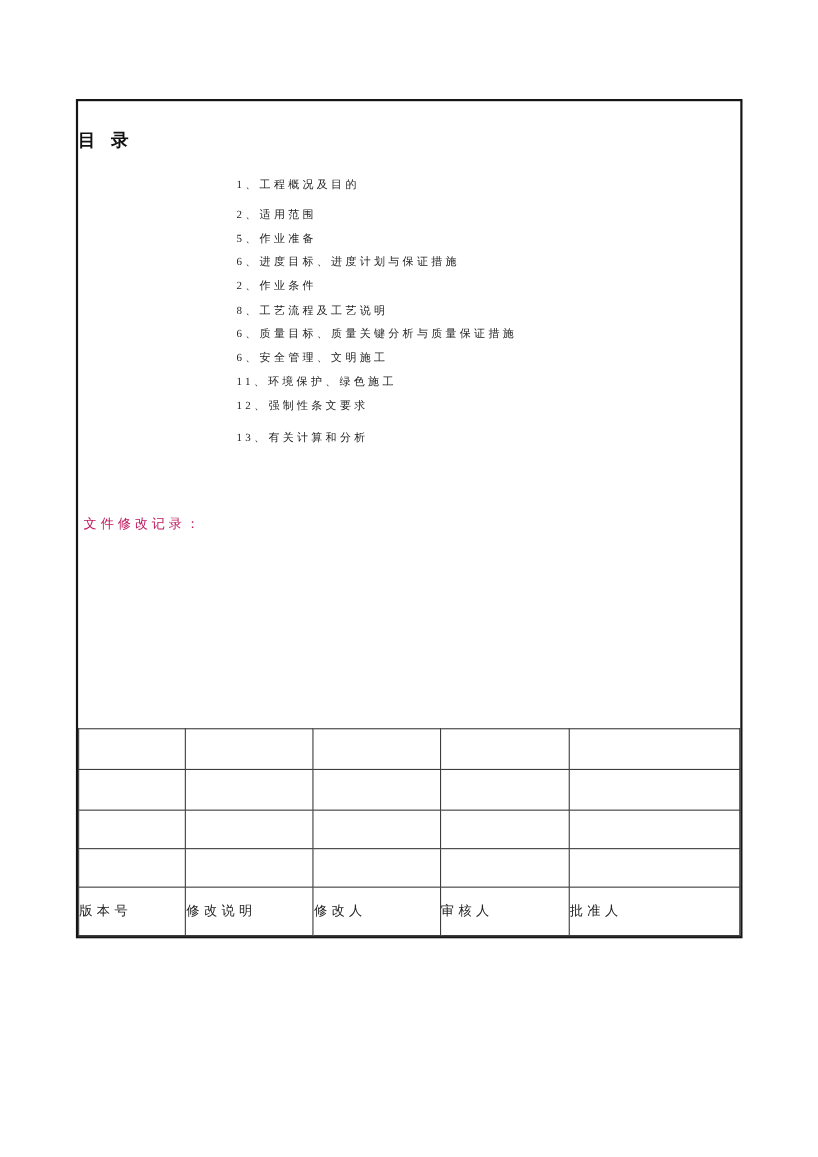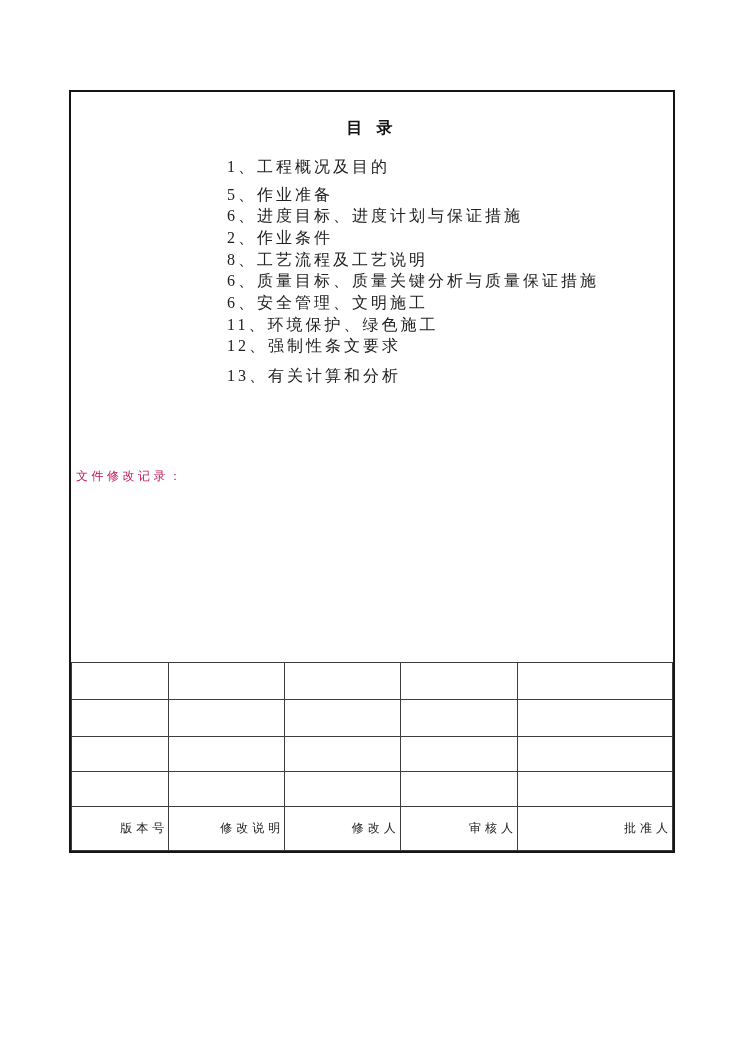--- a/index.html
+++ b/index.html
@@ -14,61 +14,59 @@
   .page {
     position: absolute;
     left: 69px; top: 90px;
     width: 606px; height: 763px;
     border: 2px solid #151515;
     background: #ffffff;
   }
   .doc-title {
     position: absolute;
     left: 0; right: 0; top: 26px;
-    text-align: center;
     font-size: 16px;
     font-weight: bold;
     letter-spacing: 5px;
     color: #111;
   }
   .toc-list {
     position: absolute;
     left: 144px; top: 65px;
     width: 440px;
   }
   .toc-item {
     height: 21.7px;
     display: flex;
     align-items: center;
-    font-size: 16px;
+    font-size: 10px;
     letter-spacing: 3px;
     white-space: nowrap;
     color: #222;
-    margin-left: 12px;
   }
   .toc-item.gap-after { margin-bottom: 5.5px; }
   .toc-item.gap-before { margin-top: 7.5px; font-family: Liberation Serif, serif; }
   .revision-label {
     position: absolute;
     left: 5px; top: 376px;
     font-size: 12px;
     letter-spacing: 3.5px;
     color: #be185d;
   }
   table.revision-table {
     position: absolute;
     left: 0; right: 0; bottom: 0;
     width: 100%;
     height: 188px;
     border-collapse: collapse;
     table-layout: fixed;
   }
   table.revision-table td {
     border: 1px solid #3d3d3d;
-    text-align: right;
+    text-align: left;
     vertical-align: middle;
     font-size: 12px;
     letter-spacing: 4px;
     color: #222;
     overflow: hidden;
   }
   tr.row-e1, tr.row-e2 { height: 37px; }
   tr.row-e3, tr.row-e4 { height: 35px; }
   tr.row-header { height: 44px; }
   col.c1 { width: 16.2%; }
@@ -79,20 +77,21 @@
 </style>
 </head>
 <body>
 
 <div class="page">
 
   <div class="doc-title">目 录</div>
 
   <div class="toc-list">
     <div class="toc-item gap-after">1、工程概况及目的</div>
+    <div class="toc-item">2、适用范围</div>
     <div class="toc-item">5、作业准备</div>
     <div class="toc-item">6、进度目标、进度计划与保证措施</div>
     <div class="toc-item">2、作业条件</div>
     <div class="toc-item">8、工艺流程及工艺说明</div>
     <div class="toc-item">6、质量目标、质量关键分析与质量保证措施</div>
     <div class="toc-item">6、安全管理、文明施工</div>
     <div class="toc-item">11、环境保护、绿色施工</div>
     <div class="toc-item">12、强制性条文要求</div>
     <div class="toc-item gap-before">13、有关计算和分析</div>
   </div>

